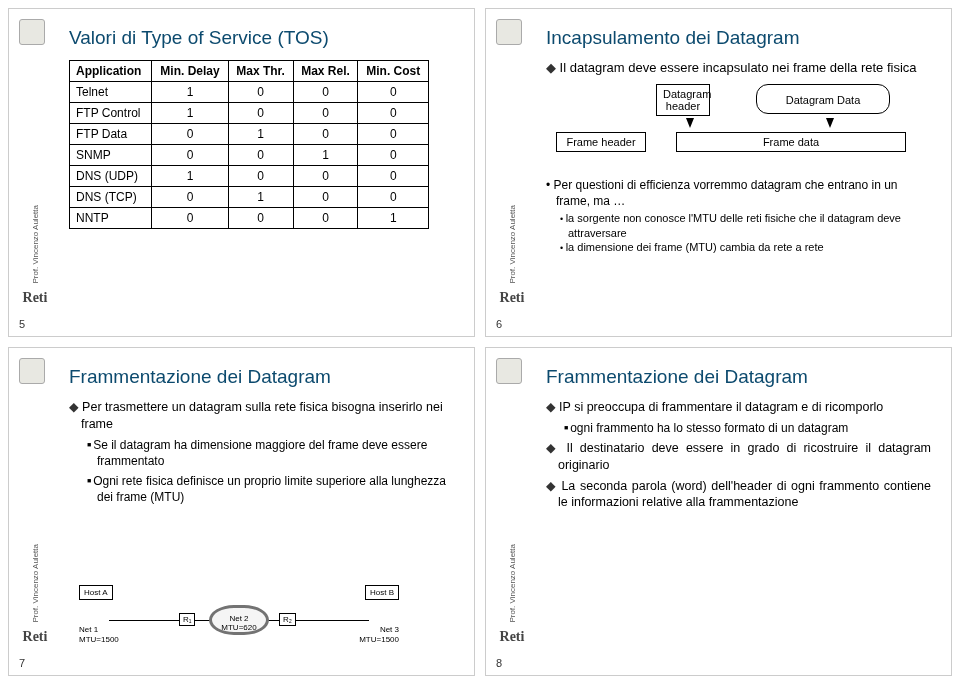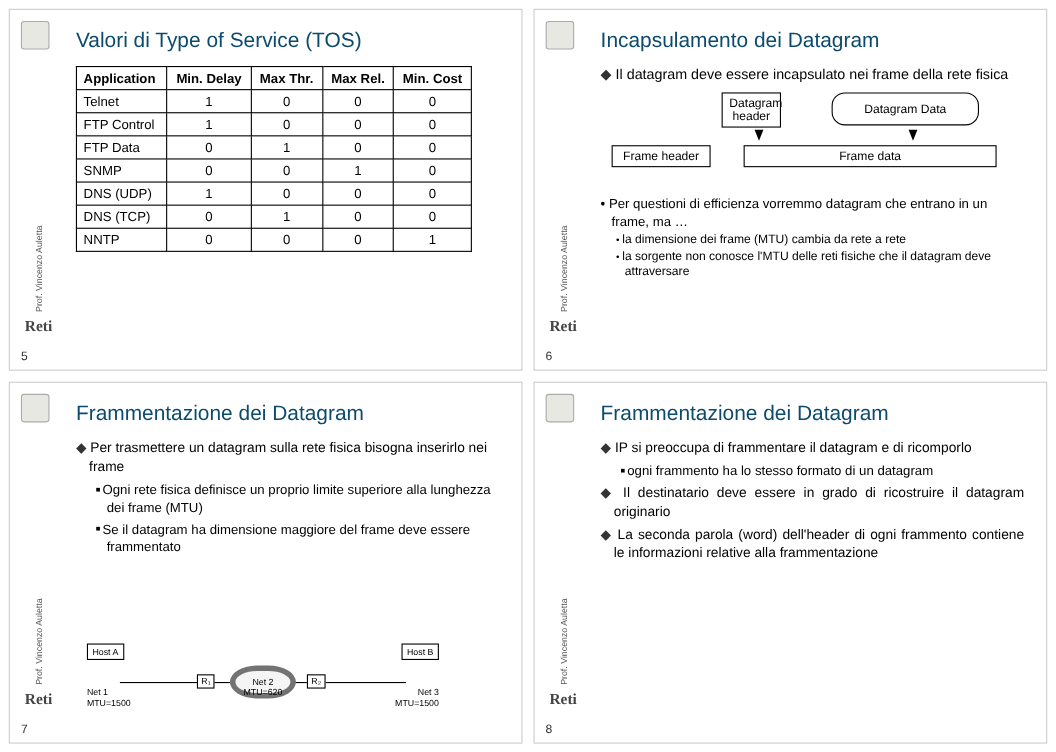--- a/index.html
+++ b/index.html
@@ -151,21 +151,21 @@
     padding: 1px 3px;
     background: #fff;
   }
   .netdiag .netline {
     position: absolute;
     height: 1px;
     background: #000;
   }
   .netdiag .cloud {
     position:absolute;
-    border:5px solid #737373;
+    border:3px solid #737373;
     border-radius:50%/60%;
     background:#f5f5f5;
     font-size:8px;
     text-align:center;
     line-height:1.1;
     padding-top:7px;
   }
   .netdiag .label { position: absolute; font-size: 8px; white-space: nowrap; }
 </style>
 </head>
@@ -257,38 +257,38 @@
     <div class="dbox" style="left:210px; top:0; width:134px; height:30px; line-height:24px;border-radius:12px;">Datagram Data</div>
     <div class="arrow-down" style="left:140px; top:34px;"></div>
     <div class="arrow-down" style="left:280px; top:34px;"></div>
     <div class="dbox" style="left:10px; top:48px; width:90px;">Frame header</div>
     <div class="dbox" style="left:130px; top:48px; width:230px;">Frame data</div>
   </div>
 
   <ul class="bullet-list">
     <li>Per questioni di efficienza vorremmo datagram che entrano in un frame, ma …</li>
     <ul class="sub-list">
+      <li>la sorgente non conosce l'MTU delle reti fisiche che il datagram deve attraversare</li>
       <li>la dimensione dei frame (MTU) cambia da rete a rete</li>
-      <li>la sorgente non conosce l'MTU delle reti fisiche che il datagram deve attraversare</li>
     </ul>
   </ul>
   <div class="pagenum">6</div>
 </div>
 
 <div class="slide">
   <div class="corner-logo"></div>
   <div class="sidebar">
     <div class="sidebar-text">Prof. Vincenzo Auletta</div>
     <div class="sidebar-logo">Reti</div>
   </div>
   <h2>Frammentazione dei Datagram</h2>
   <div class="body7">
     <div class="lvl1">Per trasmettere un datagram sulla rete fisica bisogna inserirlo nei frame</div>
+    <div class="lvl2">Se il datagram ha dimensione maggiore del frame deve essere frammentato</div>
     <div class="lvl2">Ogni rete fisica definisce un proprio limite superiore alla lunghezza dei frame (MTU)</div>
-    <div class="lvl2">Se il datagram ha dimensione maggiore del frame deve essere frammentato</div>
   </div>
 
   <div class="netdiag">
     <div class="host" style="left:0; top:10px;"><span>Host
 A</span></div>
     <div class="host" style="right:0; top:10px;"><span>Host
 B</span></div>
     <div class="netline" style="left:30px; top:45px; width:260px;"></div>
     <div class="rtr" style="left:100px; top:38px;">R₁</div>
     <div class="rtr" style="left:200px; top:38px;">R₂</div>

